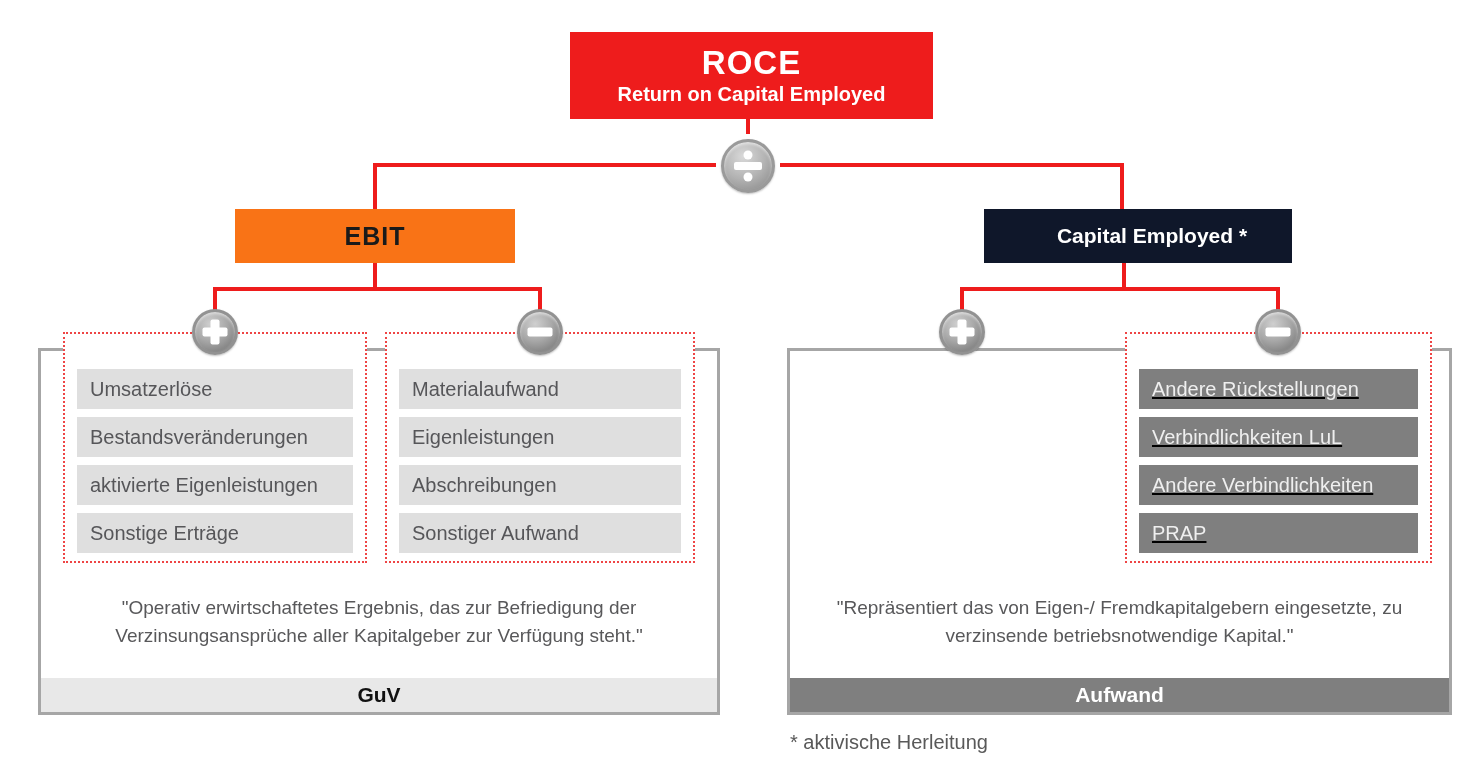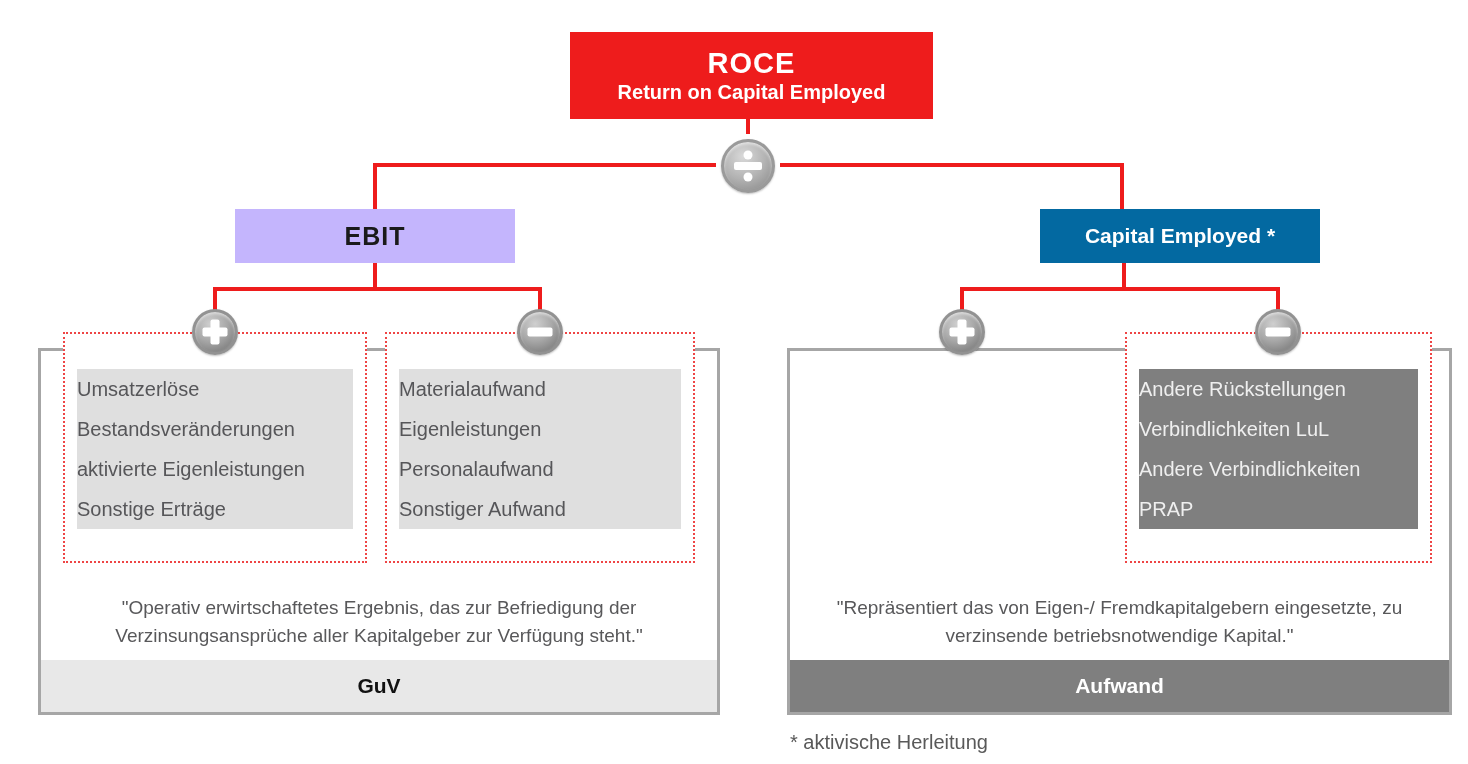--- a/index.html
+++ b/index.html
@@ -6,21 +6,21 @@
   .stage{
     position:relative;width:1468px;height:764px;background:#ffffff;overflow:hidden;
     font-family:"Liberation Sans","DejaVu Sans",sans-serif;
   }
   
   .roce{
     position:absolute;left:570px;top:32px;width:363px;height:87px;
     background:#ee1c1c;color:#ffffff;text-align:center;
     display:flex;flex-direction:column;align-items:center;justify-content:center;gap:2px;
   }
-  .roce-title{font-size:29px;font-weight:bold;letter-spacing:1px;line-height:1.05;}
+  .roce-title{font-size:33px;font-weight:bold;letter-spacing:1px;line-height:1.05;}
   .roce-sub{font-size:20px;font-weight:bold;line-height:1.1;text-align:center;}
   
   .line{position:absolute;background:#ee1c1c;}
   
   .op{
     position:absolute;border-radius:50%;
     background:radial-gradient(circle at 38% 30%, #cfcfcf 0%, #a8a8a8 45%, #8a8a8a 72%, #7a7a7a 100%);
     border:3px solid #929292;
     box-shadow:inset 0 2px 3px rgba(255,255,255,.55), 0 1px 2px rgba(0,0,0,.25);
     box-sizing:border-box;
@@ -34,47 +34,47 @@
     background:radial-gradient(circle at 40% 30%, #d9d9d9 0%, #b3b3b3 50%, #979797 80%, #8b8b8b 100%);
     border:3px solid #9a9a9a;
   }
   .op-div .bh{width:28px;height:8px;}
   .op-div .dot{width:9px;height:9px;border-radius:50%;}
   .op-div .dot-t{transform:translate(-50%,-50%) translateY(-11px);}
   .op-div .dot-b{transform:translate(-50%,-50%) translateY(11px);}
   .div-bg{position:absolute;left:716px;top:134px;width:64px;height:64px;background:#ffffff;}
   
   .hdr{position:absolute;top:209px;width:280px;height:54px;display:flex;align-items:center;justify-content:center;}
-  .hdr-light{left:235px;background:#c4b5fd;color:#1a1a1a;font-size:25px;font-weight:bold;letter-spacing:1px;}
-  .hdr-dark{left:1040px;background:#0369a1;color:#ffffff;font-size:21px;font-weight:bold;}
+  .hdr-light{left:235px;background:#f97316;color:#1a1a1a;font-size:25px;font-weight:bold;letter-spacing:1px;}
+  .hdr-dark{left:984px;background:#0f172a;color:#ffffff;font-size:21px;font-weight:bold;padding-left:28px;}
   
   .panel{position:absolute;top:348px;height:367px;background:#ffffff;border:3px solid #a6a6a6;box-sizing:border-box;z-index:1;}
   .panel-left{left:38px;width:682px;}
   .panel-right{left:787px;width:665px;}
   .quote{
     position:absolute;left:4%;right:4%;top:243px;text-align:center;
     color:#58585a;font-size:19px;line-height:1.45;
   }
   .panel-footer{
-    position:absolute;left:0;right:0;bottom:0;height:52px;
+    position:absolute;left:0;right:0;bottom:0;height:34px;
     display:flex;align-items:center;justify-content:center;
     font-size:21px;font-weight:bold;margin-top:23px;
   }
   .pf-light{background:#e8e8e8;color:#111111;}
   .pf-dark{background:#7f7f7f;color:#ffffff;}
   
   .dotted{
     position:absolute;top:332px;height:231px;z-index:2;box-sizing:border-box;
     background:#ffffff;border:2px dotted #ee4545;padding:35px 12px 0 12px;
   }
   .col-lplus{left:63px;width:304px;}
   .col-lminus{left:385px;width:310px;}
   .col-rplus{left:810px;width:305px;}
-  .col-rminus{left:1125px;width:307px;}
-  .item{height:40px;line-height:40px;font-size:20px;
+  .col-rminus{left:1125px;width:307px;text-decoration:underline;}
+  .item{height:40px;line-height:40px;margin-bottom:8px;padding-left:13px;font-size:20px;
         white-space:nowrap;overflow:hidden;}
   .item-light{background:#dfdfdf;color:#565659;}
   .item-dark{background:#7f7f7f;color:#efefef;}
   .z3{z-index:3;}
   .z4{z-index:4;}
   
   .footnote{position:absolute;left:790px;top:731px;font-size:20px;color:#595959;}
 </style>
 </head>
 <body>
@@ -130,21 +130,21 @@
 
   <div class="dotted col-lplus">
     <div class="item item-light">Umsatzerlöse</div>
     <div class="item item-light">Bestandsveränderungen</div>
     <div class="item item-light">aktivierte Eigenleistungen</div>
     <div class="item item-light">Sonstige Erträge</div>
   </div>
   <div class="dotted col-lminus">
     <div class="item item-light">Materialaufwand</div>
     <div class="item item-light">Eigenleistungen</div>
-    <div class="item item-light">Personalaufwand</div>
+    <div class="item item-light">Abschreibungen</div>
     <div class="item item-light">Sonstiger Aufwand</div>
   </div>
   <div class="dotted col-rminus">
     <div class="item item-dark">Andere Rückstellungen</div>
     <div class="item item-dark">Verbindlichkeiten LuL</div>
     <div class="item item-dark">Andere Verbindlichkeiten</div>
     <div class="item item-dark">PRAP</div>
   </div>
 
   <div class="op op-sm z4" style="left:192px;top:309px;">

